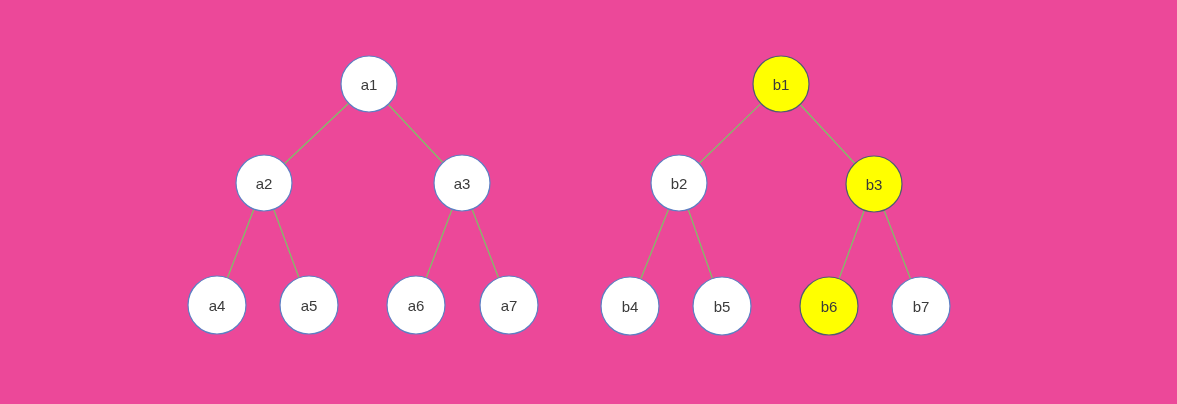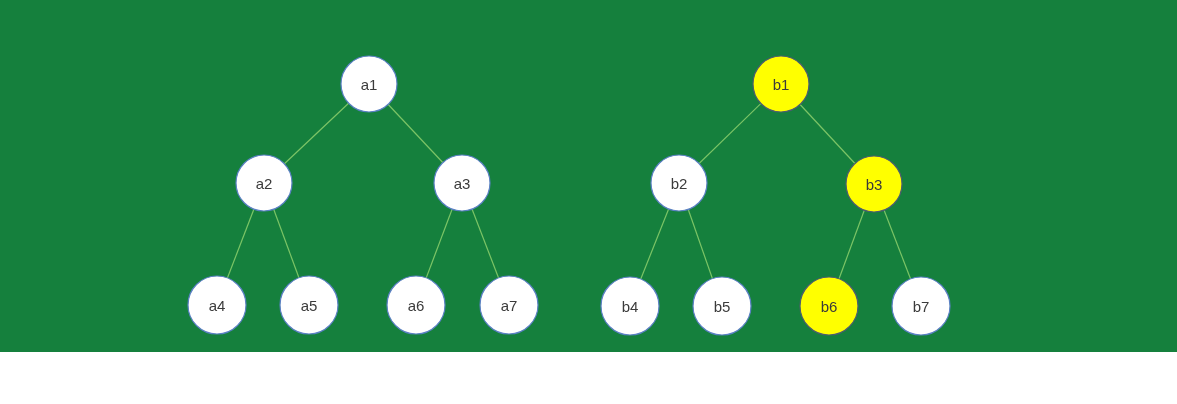--- a/index.html
+++ b/index.html
@@ -3,22 +3,22 @@
 <meta charset="utf-8">
 <style>
   html, body {
     margin: 0;
     padding: 0;
     background: #ffffff;
   }
   .canvas-wrap {
     position: relative;
     width: 1177px;
-    height: 352px;
-    background: #15803d;
+    height: 404px;
+    background: #ec4899;
     overflow: hidden;
     text-align: center;
   }
   svg {
     display: block;
   }
   .node-label {
     font-family: "Liberation Sans", "DejaVu Sans", sans-serif;
     font-size: 15px;
     fill: #3b3b3b;

